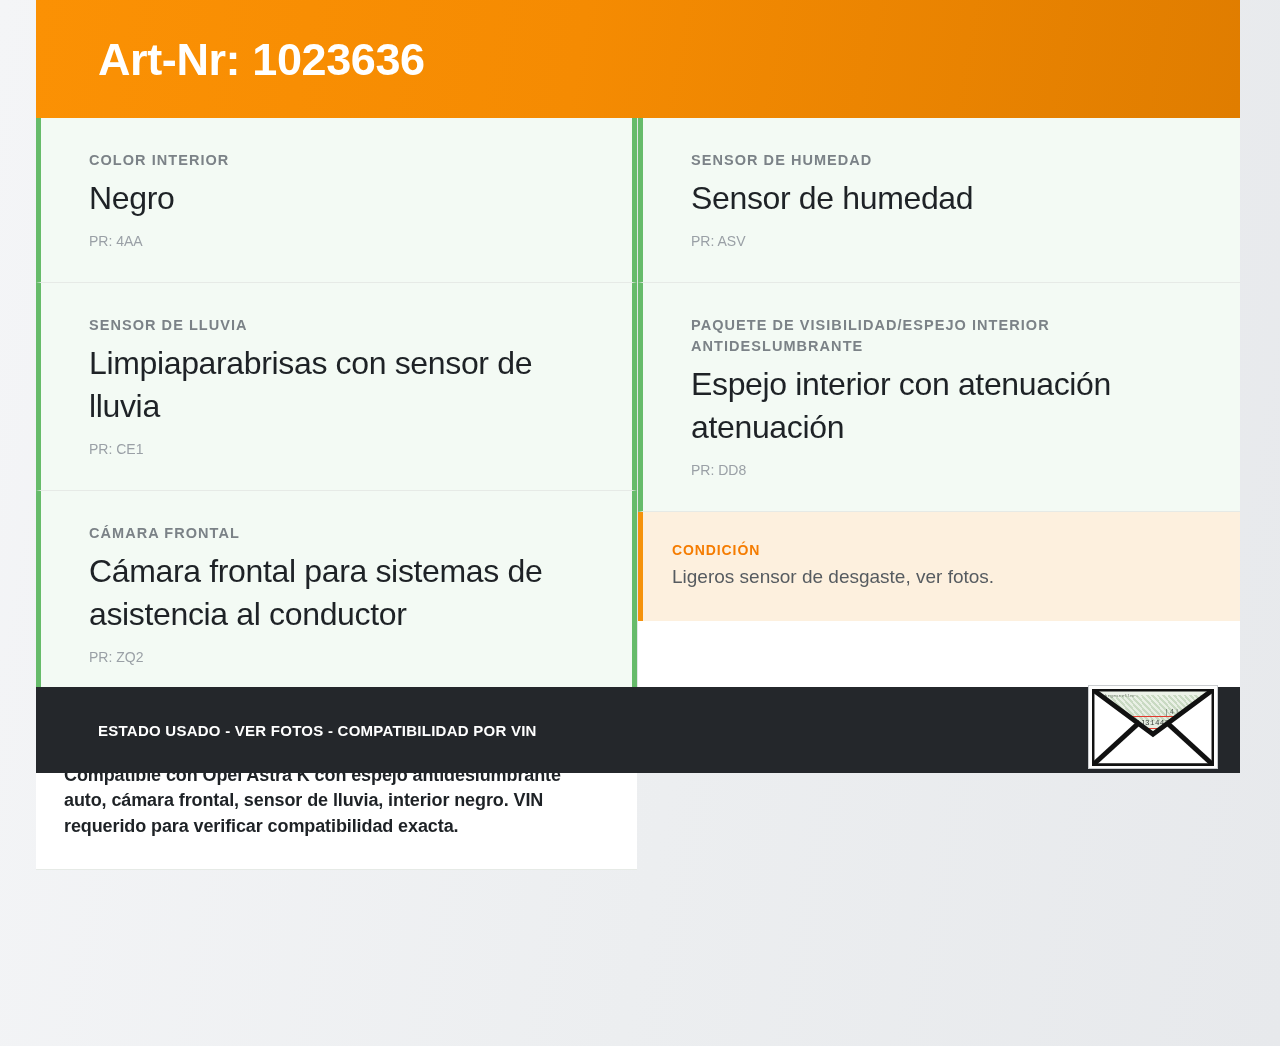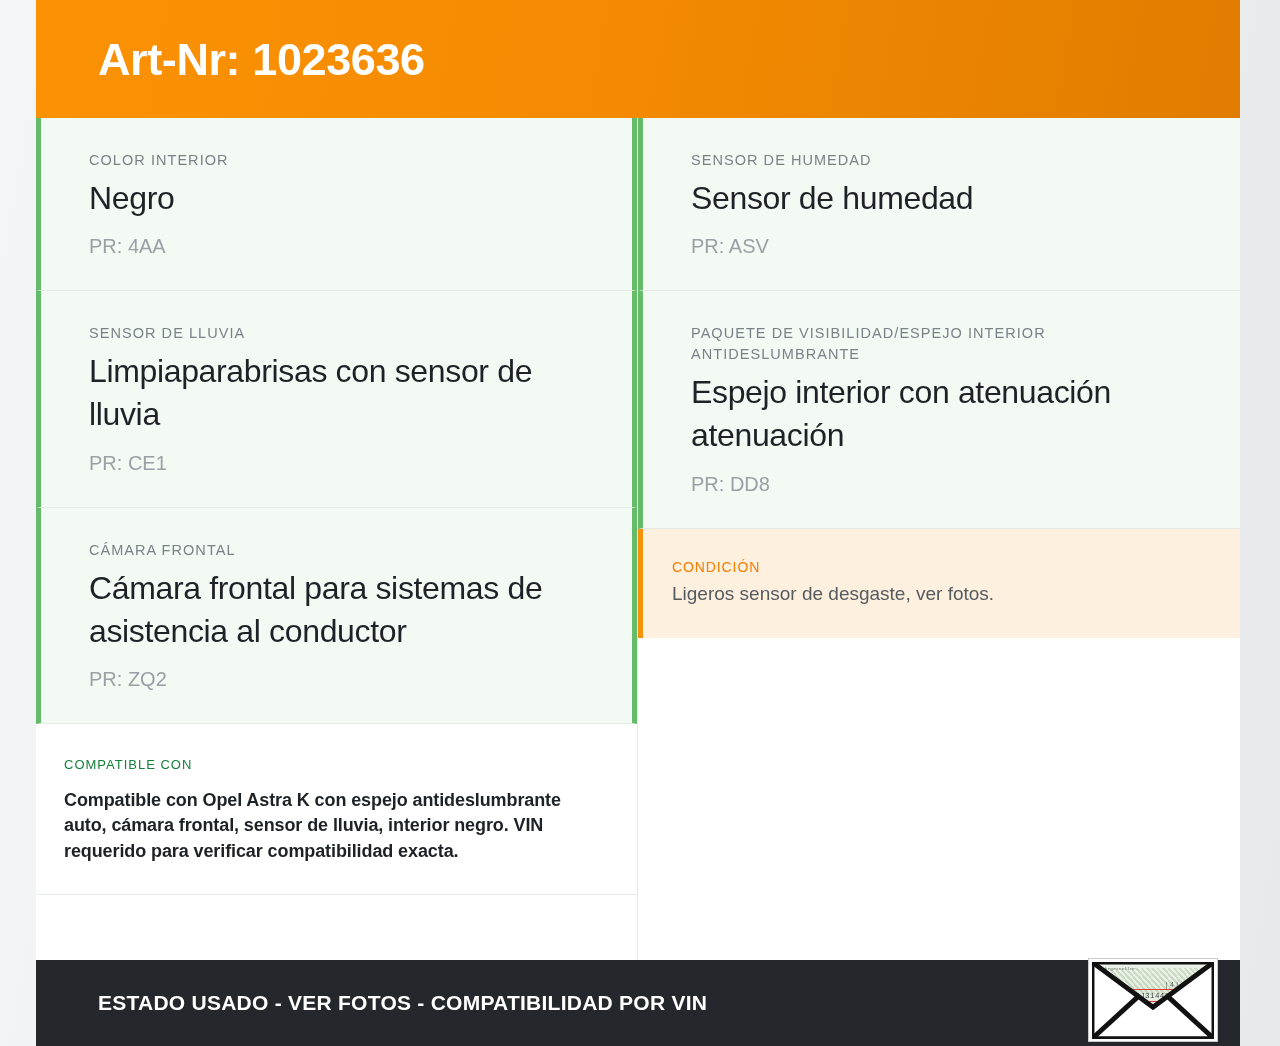--- a/index.html
+++ b/index.html
@@ -14,21 +14,21 @@
     background: linear-gradient(100deg, #f4f5f7 0%, #eceef0 55%, #e7e9ec 100%);
     font-family: "Liberation Sans", sans-serif;
     -webkit-font-smoothing: antialiased;
   }
 
   .listing-card {
     position: absolute;
     left: 36px;
     top: 0;
     width: 1204px;
-    height: 1046px;
+    height: 773px;
     background: #ffffff;
     display: flex;
     flex-direction: column;
     box-shadow: 0 0 0 0 rgba(0,0,0,0);
   }
 
   
   .card-header {
     flex: 0 0 auto;
     height: 118px;
@@ -85,37 +85,37 @@
   .spec-cell.variant-condition {
     background: #fdf0de;
     border-left: 5px solid #f5920b;
     border-bottom: none;
     padding: 28px 16px 30px 29px;
   }
 
   .spec-label {
     color: #7b8287;
     font-size: 14.5px;
-    font-weight: normal;
+    font-weight: bold;
     letter-spacing: 1.05px;
     line-height: 1.45;
     text-transform: uppercase;
     margin: 0 0 6px 0;
   }
   .spec-value {
     color: #1e2226;
     font-size: 32px;
     font-weight: normal;
     line-height: 1.35;
     letter-spacing: -0.35px;
     margin: 0;
   }
   .spec-code {
     color: #9aa0a6;
-    font-size: 20px;
+    font-size: 14px;
     font-weight: normal;
     line-height: 1.4;
     margin: 12px 0 0 0;
   }
 
   
   .variant-condition .spec-label {
     color: #f57c00;
     font-size: 14px;
     letter-spacing: 0.9px;
@@ -156,21 +156,21 @@
     background: #24272b;
     display: flex;
     align-items: center;
     justify-content: space-between;
     box-sizing: border-box;
     padding: 0 16px 0 62px;
     position: relative;
   }
   .footer-note {
     color: #ffffff;
-    font-size: 21px;
+    font-size: 15px;
     font-weight: bold;
     letter-spacing: 0.25px;
     white-space: nowrap;
   }
 
   
   .doc-thumb {
     position: absolute;
     right: 22px;
     top: -2px;

